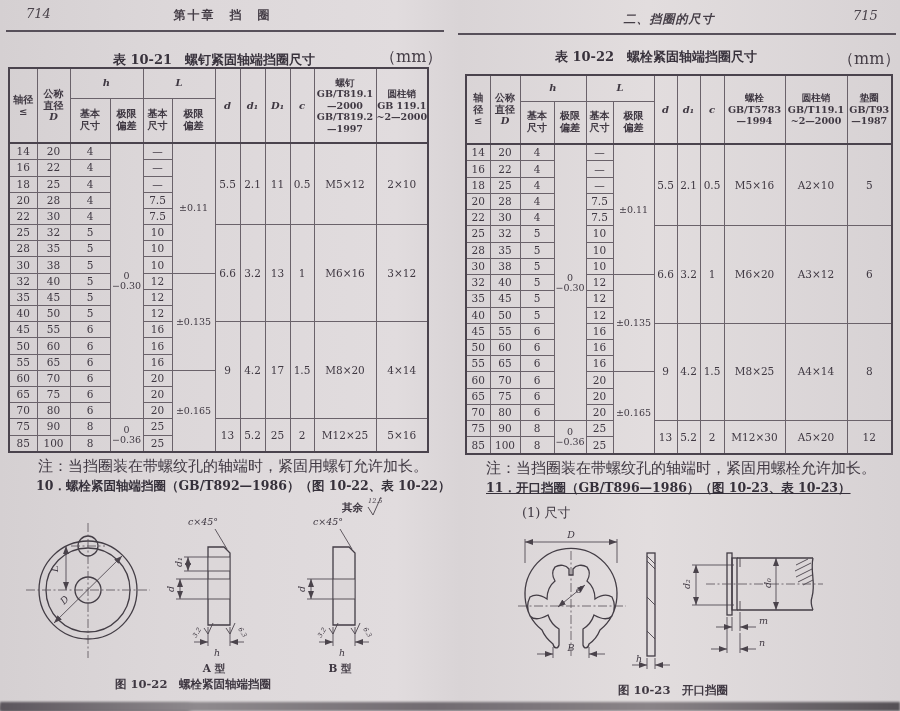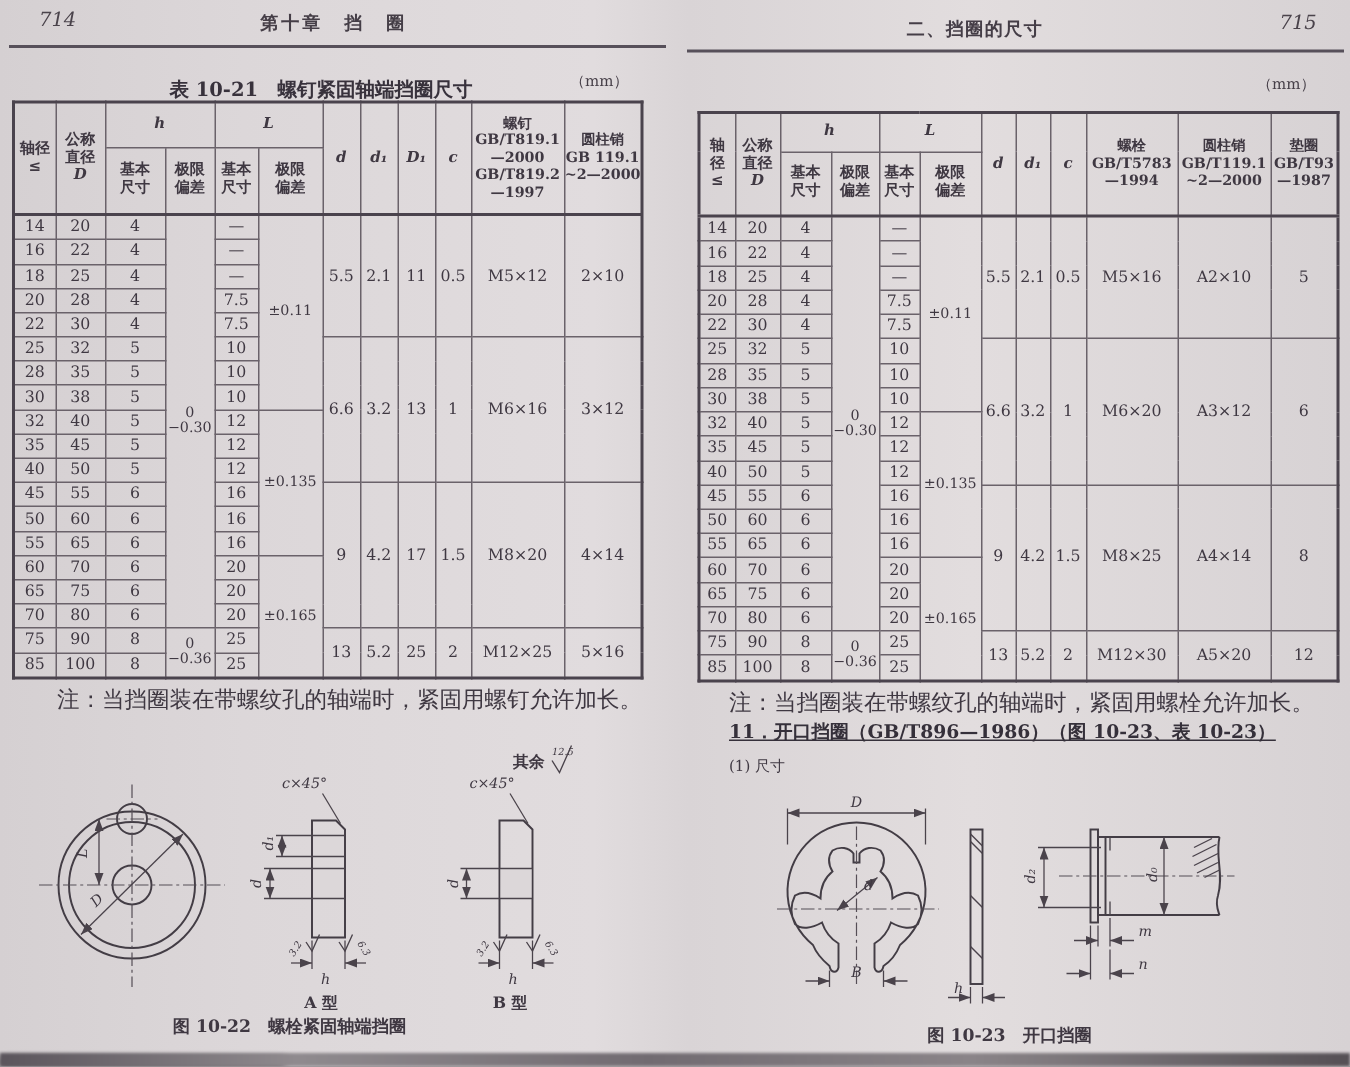--- a/index.html
+++ b/index.html
@@ -4,24 +4,24 @@
 <style>
   html,body{margin:0;padding:0;background:#8d888b;}
   #canvas{position:relative;width:900px;height:711px;overflow:hidden;
     background:linear-gradient(90deg,#d5d0d2 0%,#dcd7d9 18%,#e1dcde 44%,#d9d4d6 51%,#e2ddde 72%,#d7d2d4 100%);
     font-family:"DejaVu Serif","Liberation Serif",serif;color:#3f3842;}
   .abs{position:absolute;}
   .pgnum{font-style:italic;font-size:13px;color:#4a434b;}
   .runhead{font-size:12px;font-weight:600;letter-spacing:2px;text-align:center;color:#453e47;}
   .rule{height:2px;background:#57505a;}
   .ttl{font-size:13px;font-weight:bold;text-align:center;color:#38323c;}
-  .unit{font-size:10px;color:#453e47;}
+  .unit{font-size:16px;color:#453e47;}
   .note{font-size:15px;color:#3f3842;}
   .heading{font-size:12.5px;font-weight:bold;color:#35303a;}
-  .subheading{font-size:10px;color:#3f3842;}
+  .subheading{font-size:13px;color:#3f3842;margin-left:36px;}
 
   table.dtable{position:absolute;border-collapse:collapse;table-layout:fixed;border:2px solid #4a434d;}
   .dtable th,.dtable td{border:1px solid #6a626a;text-align:center;vertical-align:middle;padding:0;color:#3f3842;}
   .dtable thead{border-bottom:2px solid #4a434d;}
   .dtable thead th{font-weight:600;font-size:10px;line-height:1.18;white-space:pre-line;}
   .dtable thead th.gb{font-size:9.5px;line-height:1.22;}
   .dtable tbody td{font-size:10.5px;line-height:1.05;white-space:pre-line;}
   .dtable tbody td.dev{font-size:9.5px;}
   .sym{font-style:italic;font-family:"DejaVu Serif",serif;}
   .stack span{display:block;}
@@ -242,20 +242,21 @@
         <tr>
           <td>85</td>
           <td>100</td>
           <td>8</td>
           <td>25</td>
         </tr>
       </tbody>
   </table>
 
   <div class="abs note" style="left:38px;top:457px;">注：当挡圈装在带螺纹孔的轴端时，紧固用螺钉允许加长。</div>
+  <div class="abs heading" style="left:36px;top:478px;">10．螺栓紧固轴端挡圈（GB/T892—1986）（图 10-22、表 10-22）</div>
 
   <svg class="abs" style="left:8px;top:495px;" width="434" height="210" viewBox="0 0 434 210">
     <defs>
       <pattern id="hatchA" width="5" height="5" patternUnits="userSpaceOnUse" patternTransform="rotate(45)">
         <line x1="0" y1="0" x2="0" y2="5" stroke="#4a434b" stroke-width="0.8"></line>
       </pattern>
       <marker id="arrE" markerWidth="9" markerHeight="7" refX="8" refY="3" orient="auto" markerUnits="userSpaceOnUse">
         <path d="M0,0 L8,3 L0,6 Z" fill="#4a434b"></path>
       </marker>
       <marker id="arrS" markerWidth="9" markerHeight="7" refX="8" refY="3" orient="auto-start-reverse" markerUnits="userSpaceOnUse">
@@ -332,24 +333,27 @@
         <line class="dim" x1="347" y1="132" x2="347" y2="151"></line>
       <line class="dim" x1="311" y1="147" x2="325" y2="147" marker-end="url(#arrE)"></line>
       <line class="dim" x1="347" y1="147" x2="361" y2="147" marker-start="url(#arrS)"></line>
       <text class="dimtxt" x="334" y="161" text-anchor="middle">h</text>
       <text class="cntxt" x="332" y="177" text-anchor="middle">B 型</text>
     </g>
 
     <text class="cap" x="185" y="193" text-anchor="middle">图 10-22　螺栓紧固轴端挡圈</text>
   </svg>
 
-  <div class="abs runhead" style="left:555px;top:11px;width:190px;letter-spacing:1px;">二、挡圈的尺寸</div>
+  <div class="abs runhead" style="left:574px;top:11px;width:190px;letter-spacing:1px;font-style:italic;">二、挡圈的尺寸</div>
   <div class="abs pgnum" style="left:853px;top:8px;">715</div>
   <div class="abs rule" style="left:458px;top:33px;width:438px;"></div>
 
+  <div class="abs ttl" style="left:470px;top:48px;width:372px;">
+    <span>表 10-22</span>　<span>螺栓紧固轴端挡圈尺寸</span>
+  </div>
   <div class="abs unit" style="left:838px;top:49px;">（mm）</div>
 
   <table class="dtable" id="table-right" style="left:465px;top:74px;width:426px;height:381px;">
     <colgroup>
       <col style="width:24px">
         <col style="width:30px">
         <col style="width:34px">
         <col style="width:32px">
       <col style="width:27px">
         <col style="width:41px">

